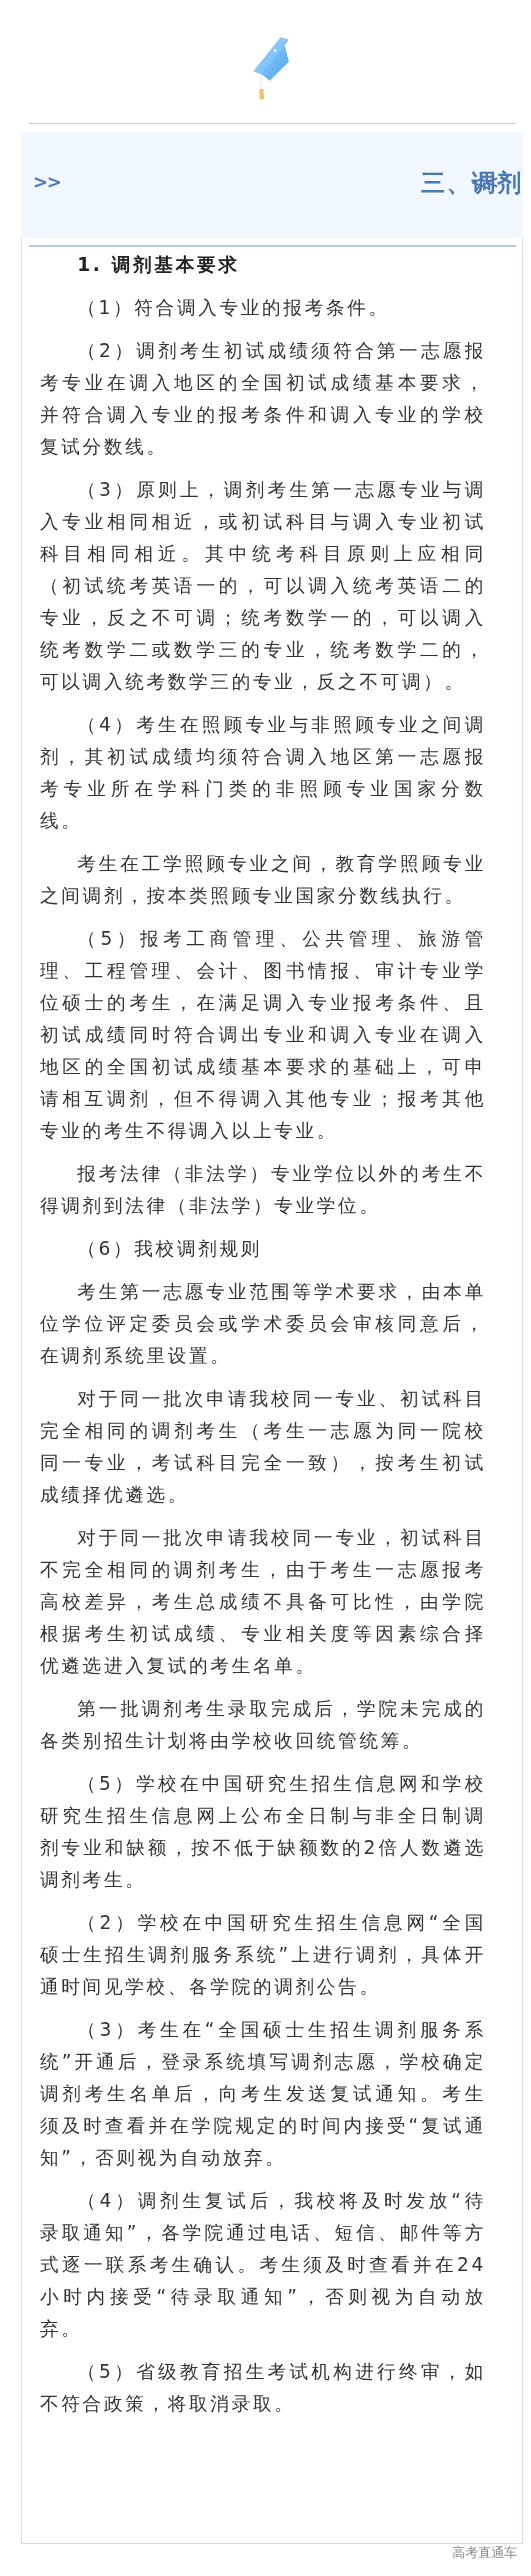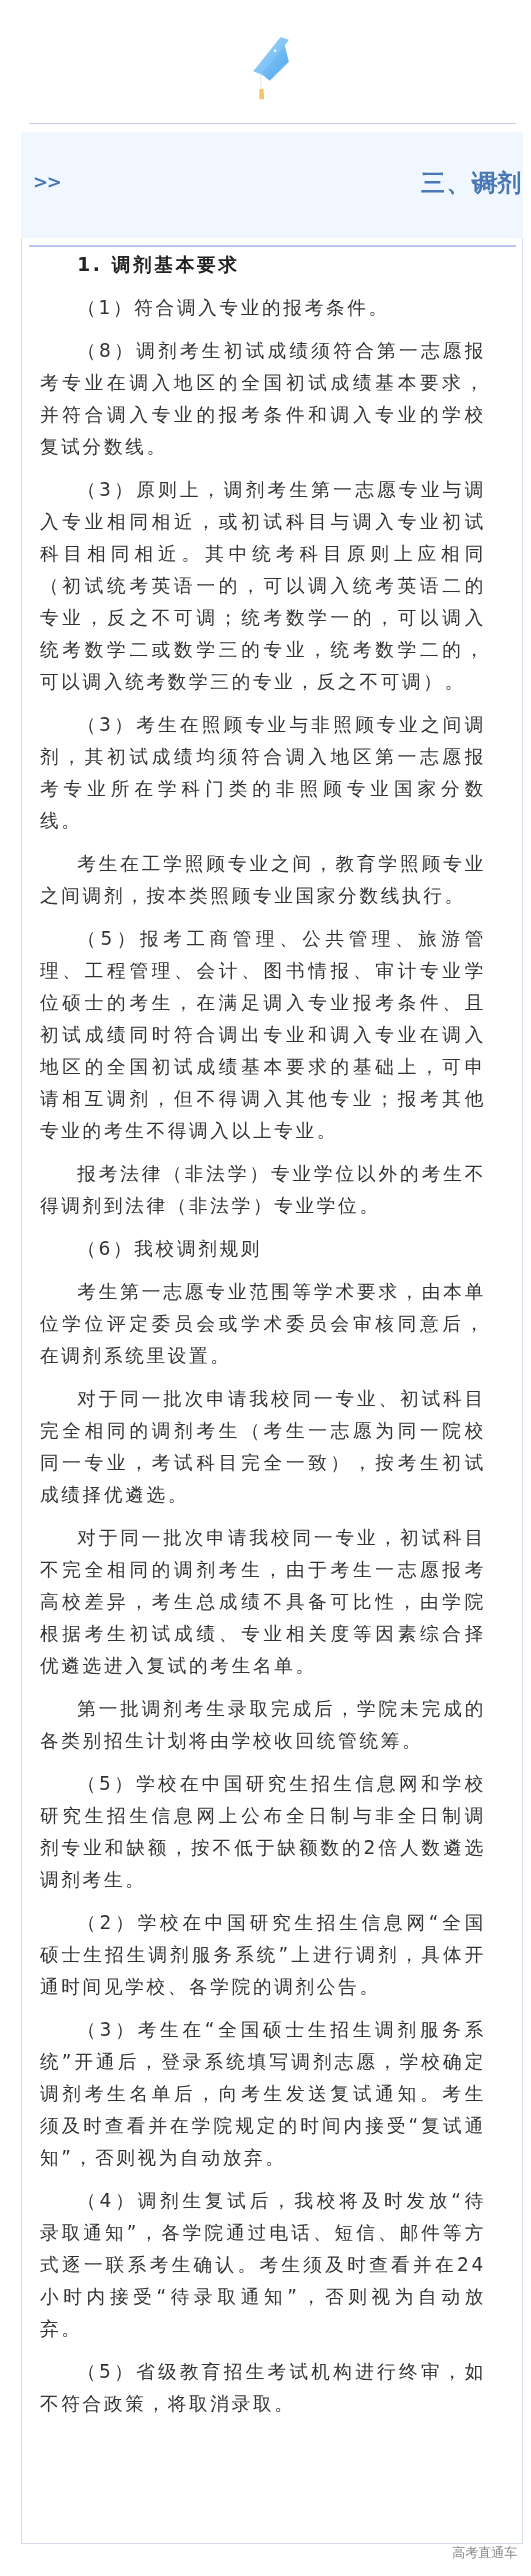--- a/index.html
+++ b/index.html
@@ -131,23 +131,23 @@
   <span class="chev left">&gt;&gt;</span>
   <div class="section-title">三、调剂</div>
   <span class="chev right">&lt;&lt;</span>
 </div>
 
 <div class="rule-bottom header-layer"></div>
 
 <div class="content">
   <p class="head">1. 调剂基本要求</p>
   <p>（1）符合调入专业的报考条件。</p>
-  <p>（8）调剂考生初试成绩须符合第一志愿报考专业在调入地区的全国初试成绩基本要求，并符合调入专业的报考条件和调入专业的学校复试分数线。</p>
+  <p>（2）调剂考生初试成绩须符合第一志愿报考专业在调入地区的全国初试成绩基本要求，并符合调入专业的报考条件和调入专业的学校复试分数线。</p>
   <p>（3）原则上，调剂考生第一志愿专业与调入专业相同相近，或初试科目与调入专业初试科目相同相近。其中统考科目原则上应相同（初试统考英语一的，可以调入统考英语二的专业，反之不可调；统考数学一的，可以调入统考数学二或数学三的专业，统考数学二的，可以调入统考数学三的专业，反之不可调）。</p>
-  <p>（3）考生在照顾专业与非照顾专业之间调剂，其初试成绩均须符合调入地区第一志愿报考专业所在学科门类的非照顾专业国家分数线。</p>
+  <p>（4）考生在照顾专业与非照顾专业之间调剂，其初试成绩均须符合调入地区第一志愿报考专业所在学科门类的非照顾专业国家分数线。</p>
   <p>考生在工学照顾专业之间，教育学照顾专业之间调剂，按本类照顾专业国家分数线执行。</p>
   <p>（5）报考工商管理、公共管理、旅游管理、工程管理、会计、图书情报、审计专业学位硕士的考生，在满足调入专业报考条件、且初试成绩同时符合调出专业和调入专业在调入地区的全国初试成绩基本要求的基础上，可申请相互调剂，但不得调入其他专业；报考其他专业的考生不得调入以上专业。</p>
   <p>报考法律（非法学）专业学位以外的考生不得调剂到法律（非法学）专业学位。</p>
   <p>（6）我校调剂规则</p>
   <p>考生第一志愿专业范围等学术要求，由本单位学位评定委员会或学术委员会审核同意后，在调剂系统里设置。</p>
   <p>对于同一批次申请我校同一专业、初试科目完全相同的调剂考生（考生一志愿为同一院校同一专业，考试科目完全一致），按考生初试成绩择优遴选。</p>
   <p>对于同一批次申请我校同一专业，初试科目不完全相同的调剂考生，由于考生一志愿报考高校差异，考生总成绩不具备可比性，由学院根据考生初试成绩、专业相关度等因素综合择优遴选进入复试的考生名单。</p>
   <p>第一批调剂考生录取完成后，学院未完成的各类别招生计划将由学校收回统管统筹。</p>
   <p>（5）学校在中国研究生招生信息网和学校研究生招生信息网上公布全日制与非全日制调剂专业和缺额，按不低于缺额数的2倍人数遴选调剂考生。</p>
   <p>（2）学校在中国研究生招生信息网“全国硕士生招生调剂服务系统”上进行调剂，具体开通时间见学校、各学院的调剂公告。</p>

